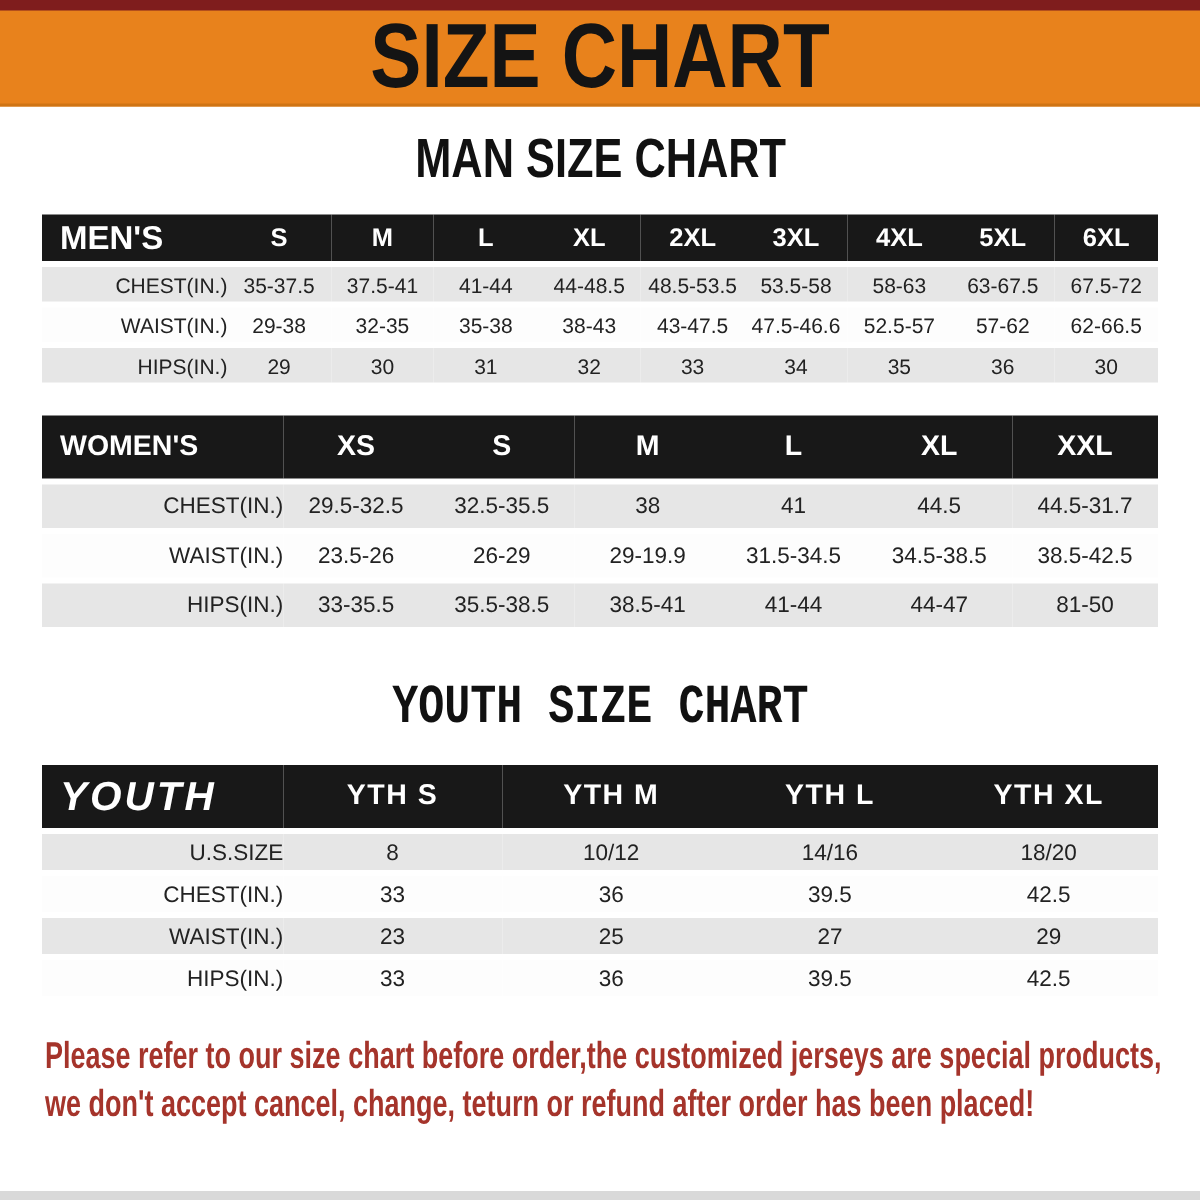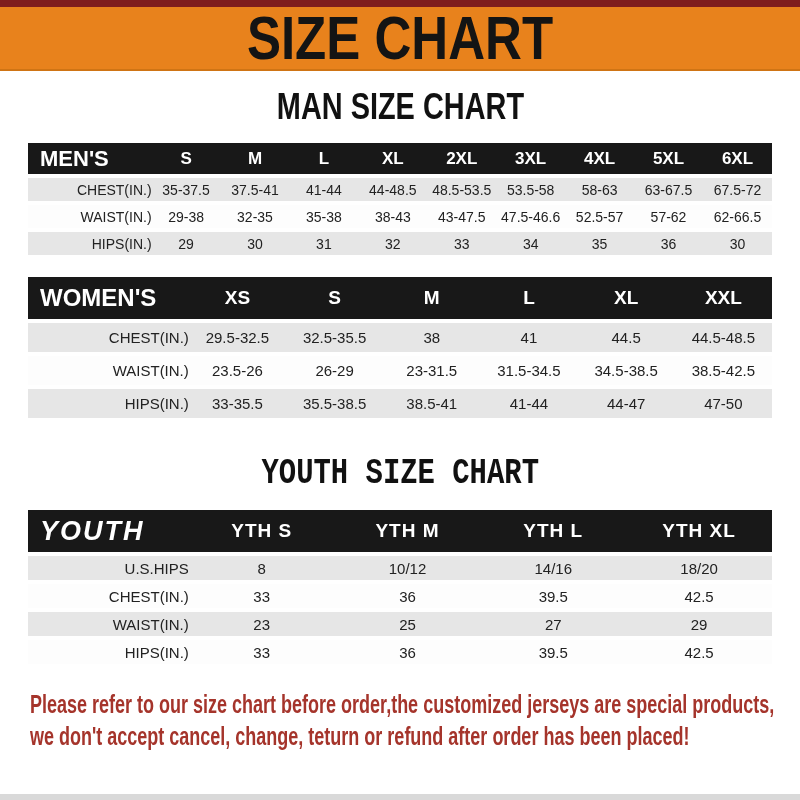--- a/index.html
+++ b/index.html
@@ -83,21 +83,21 @@
   table.size-table tr.plain  td { background: #FDFDFD; }
   
   table.tbl-men { margin-top: 10px; }
   table.tbl-men thead th { height: 31px; font-size: 17px; }
   table.tbl-men thead th.label-col { font-size: 22px; width: 15%; }
   table.tbl-men td { height: 23px; font-size: 14px; }
   table.tbl-men td.label-col { font-size: 14px; }
   
   table.tbl-women { margin-top: 14px; }
   table.tbl-women thead th { height: 42px; font-size: 19px; }
-  table.tbl-women thead th.label-col { font-size: 24px; width: 20%; }
+  table.tbl-women thead th.label-col { font-size: 19px; width: 20%; }
   table.tbl-women td { height: 29px; font-size: 15px; }
   table.tbl-women td.label-col { font-size: 15px; }
   
   table.tbl-youth { margin-top: 14px; }
   table.tbl-youth thead th { height: 42px; font-size: 19px; letter-spacing: 1px; }
   table.tbl-youth thead th.label-col { font-size: 27px; letter-spacing: 2px; width: 20%; font-style: italic; }
   table.tbl-youth td { height: 24px; font-size: 15px; }
   table.tbl-youth td.label-col { font-size: 15px; }
   
   .footer-note {
@@ -206,59 +206,59 @@
         </tr>
       </thead>
     <tbody>
         <tr class="stripe">
           <td class="label-col">CHEST(IN.)</td>
           <td>29.5-32.5</td>
           <td>32.5-35.5</td>
           <td>38</td>
           <td>41</td>
           <td>44.5</td>
-          <td>44.5-48.5</td>
+          <td>44.5-31.7</td>
         </tr>
         <tr class="plain">
           <td class="label-col">WAIST(IN.)</td>
           <td>23.5-26</td>
           <td>26-29</td>
-          <td>23-31.5</td>
+          <td>29-19.9</td>
           <td>31.5-34.5</td>
           <td>34.5-38.5</td>
           <td>38.5-42.5</td>
         </tr>
         <tr class="stripe">
           <td class="label-col">HIPS(IN.)</td>
           <td>33-35.5</td>
           <td>35.5-38.5</td>
           <td>38.5-41</td>
           <td>41-44</td>
           <td>44-47</td>
-          <td>47-50</td>
+          <td>81-50</td>
         </tr>
       </tbody>
   </table>
 
   <div class="section-heading hd-youth">
     <span class="ht">YOUTH SIZE CHART</span>
   </div>
   <table class="size-table tbl-youth">
     <thead>
         <tr>
           <th class="label-col">YOUTH</th>
           <th>YTH S</th>
           <th>YTH M</th>
           <th>YTH L</th>
           <th>YTH XL</th>
         </tr>
       </thead>
     <tbody>
         <tr class="stripe">
-          <td class="label-col">U.S.HIPS</td>
+          <td class="label-col">U.S.SIZE</td>
           <td>8</td>
           <td>10/12</td>
           <td>14/16</td>
           <td>18/20</td>
         </tr>
         <tr class="plain">
           <td class="label-col">CHEST(IN.)</td>
           <td>33</td>
           <td>36</td>
           <td>39.5</td>

